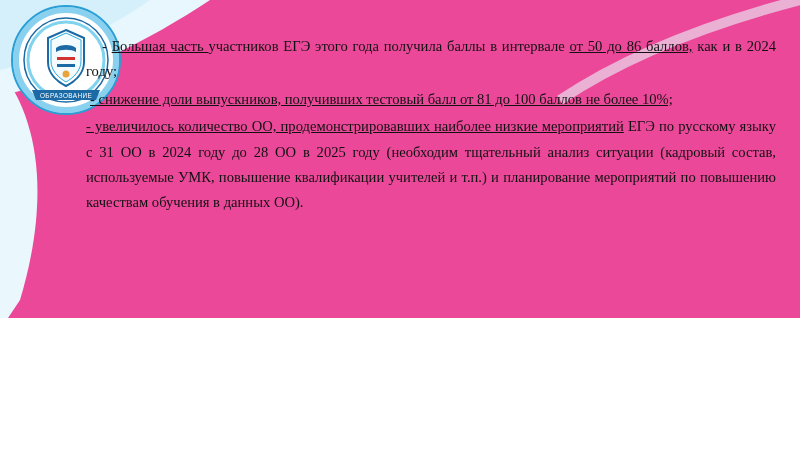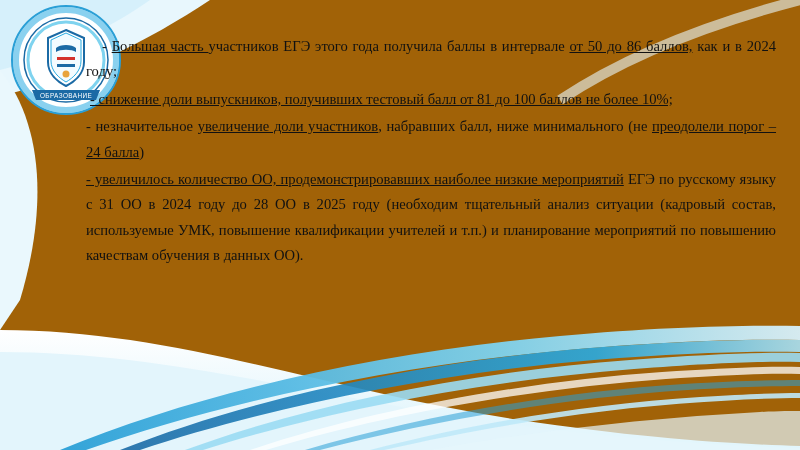--- a/index.html
+++ b/index.html
@@ -9,22 +9,22 @@
   body {
     width: 800px;
     height: 450px;
     overflow: hidden;
     font-family: "Liberation Serif", serif;
     background: #ffffff;
   }
   .slide {
     position: relative;
     width: 800px;
-    height: 450px;
-    background: #a16207;
+    height: 318px;
+    background: #ec4899;
     overflow: hidden;
   }
 
   
   .bg-svg {
     position: absolute;
     left: 0;
     top: 0;
     width: 800px;
     height: 450px;
@@ -123,17 +123,16 @@
       <circle cx="56" cy="70" r="3.5" fill="#e8a33d"></circle>
 
       <path d="M22 86 L90 86 L86 96 L26 96 Z" fill="#1b6aa5"></path>
       <text x="56" y="93.6" font-family="Liberation Sans, sans-serif" font-size="6.4" fill="#ffffff" text-anchor="middle" letter-spacing="0.4">ОБРАЗОВАНИЕ</text>
     </svg>
   </div>
 
   <div class="content">
     <p class="p1"><span>- </span><span class="u">Большая часть </span><span>участников ЕГЭ этого года получила баллы в интервале </span><span class="u">от 50 до 86 баллов,</span><span> как и в 2024 году;</span></p>
     <p class="p2"><span class="u"> - снижение доли выпускников, получивших тестовый балл </span><span class="u">от 81 до 100 баллов не более 10%;</span></p>
-    <p><span>- незначительное </span><span class="u">увеличение доли участников</span><span>, набравших балл, ниже минимального (не </span><span class="u">преодолели порог – 24 балла</span><span>)</span></p>
     <p><span class="u">- увеличилось количество ОО, продемонстрировавших наиболее низкие мероприятий</span><span> ЕГЭ по русскому языку с 31 ОО в 2024 году до 28 ОО в 2025 году (необходим тщательный анализ ситуации (кадровый состав, используемые УМК, повышение квалификации учителей и т.п.) и планирование мероприятий по повышению качествам обучения в данных ОО).</span></p>
   </div>
 
 </div>
 
 </body></html>

